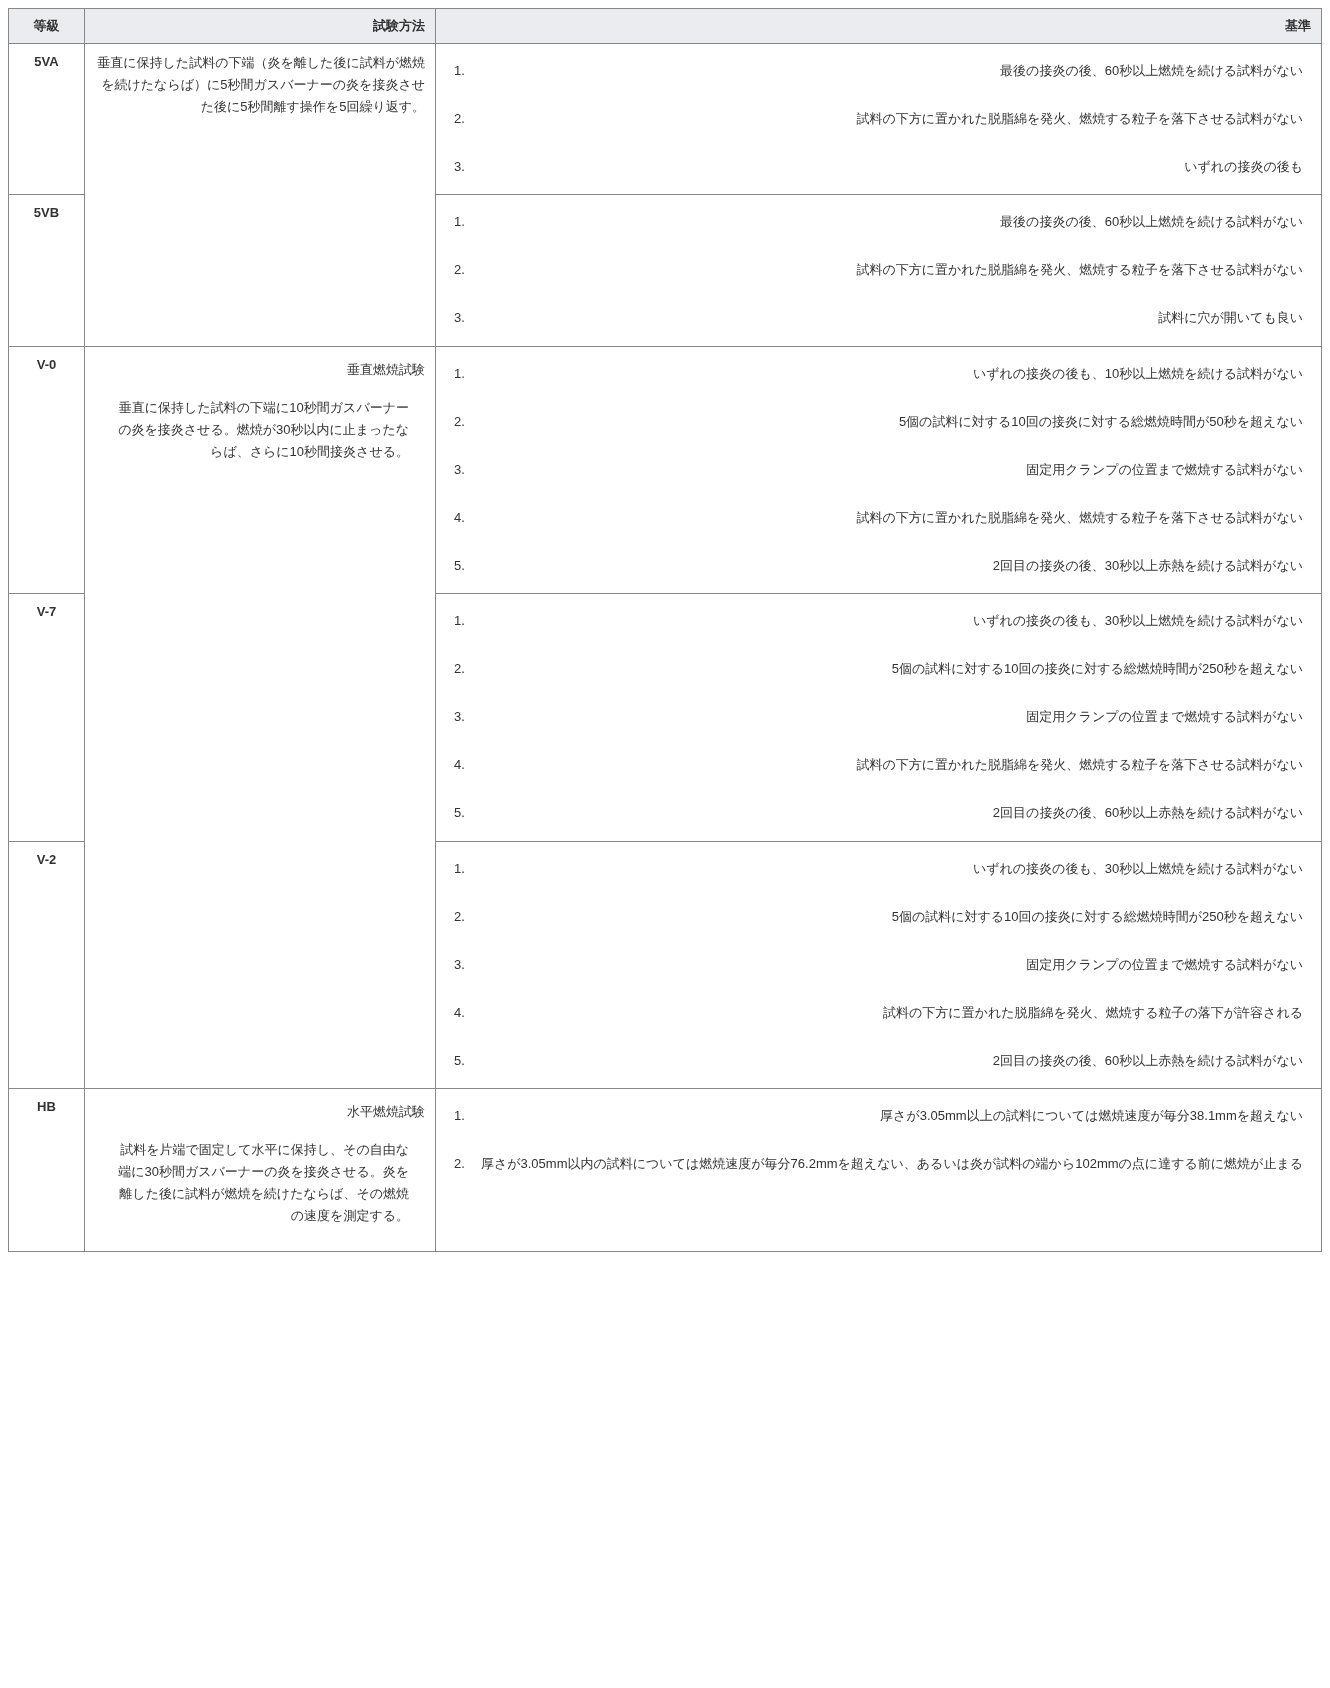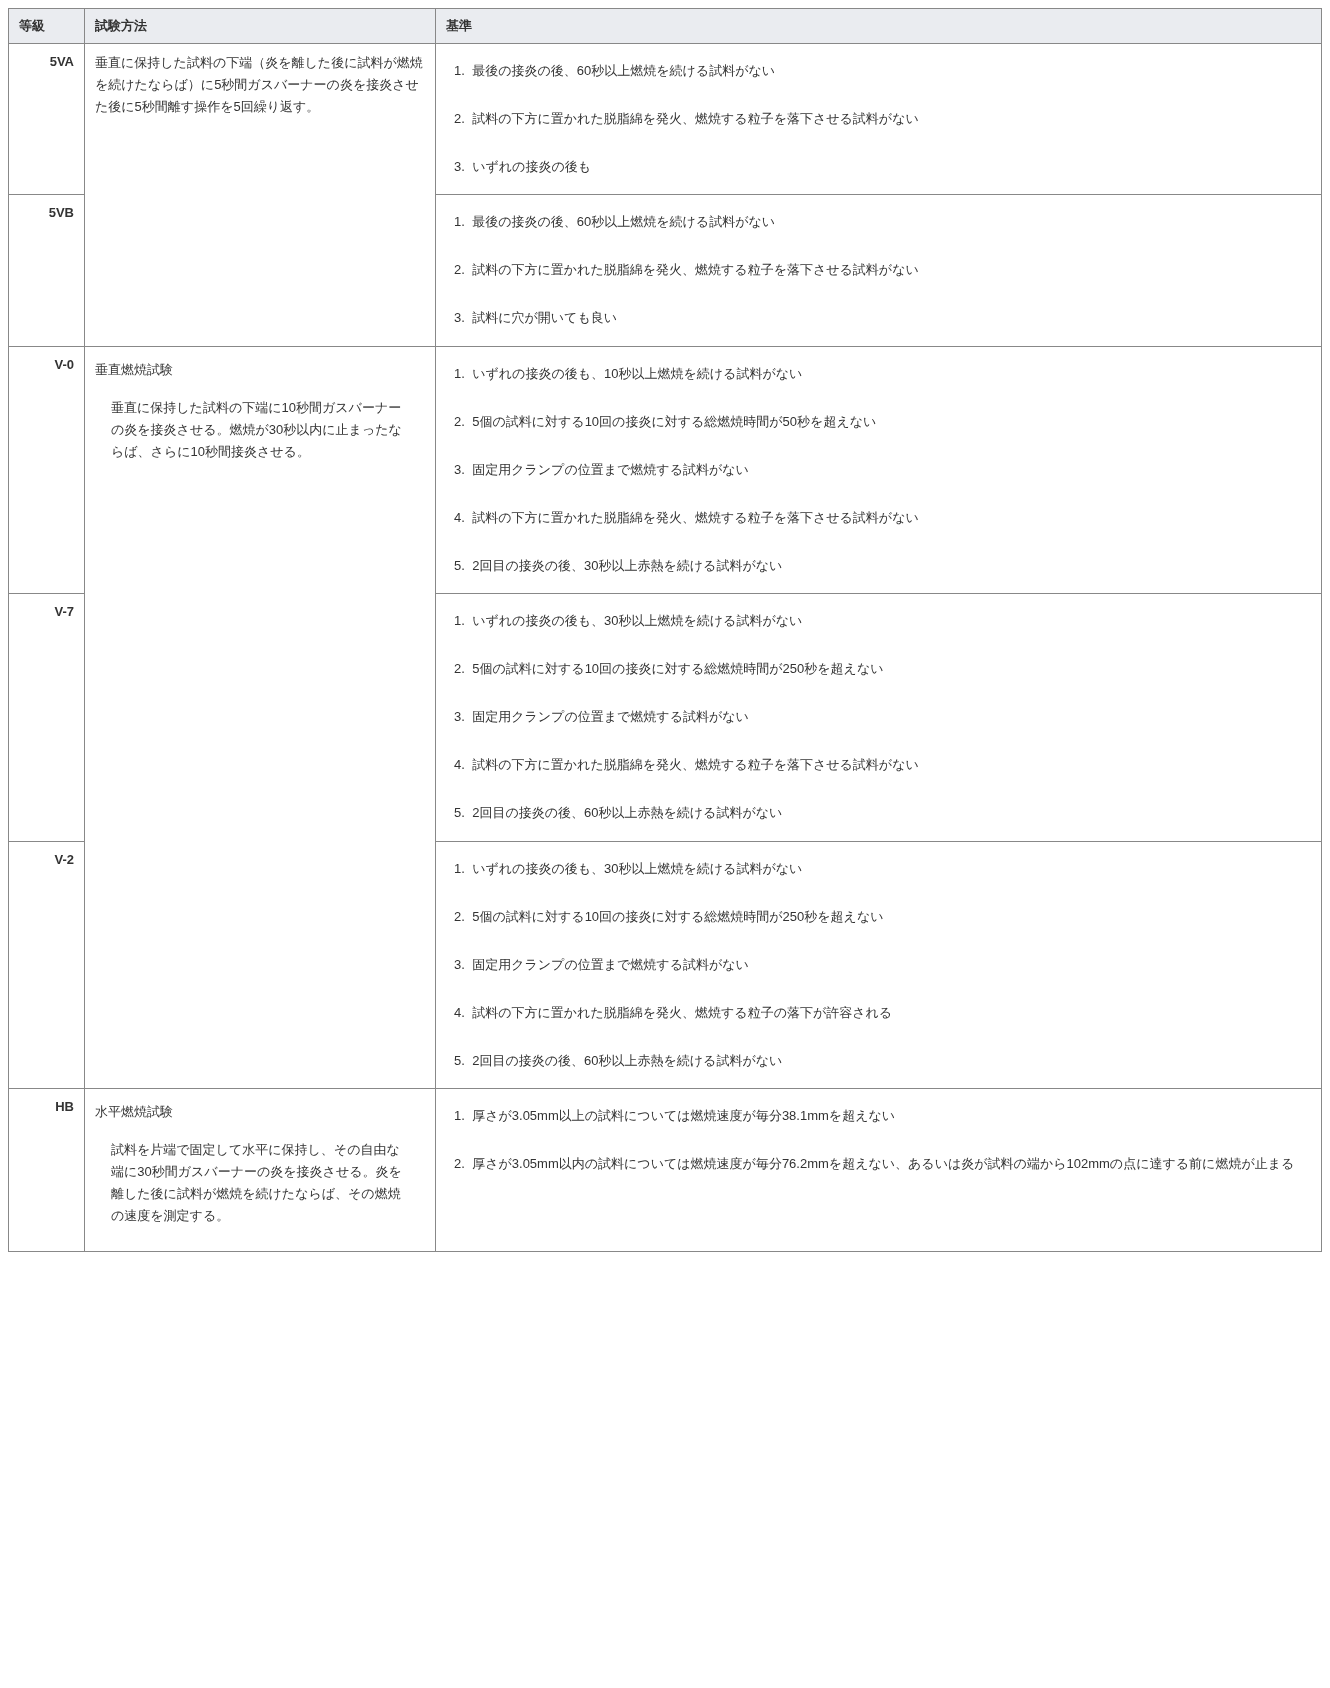--- a/index.html
+++ b/index.html
@@ -12,31 +12,31 @@
     }
     table {
       border-collapse: collapse;
       width: 100%;
       table-layout: fixed;
     }
     th, td {
       border: 1px solid #888;
       padding: 8px 10px;
       vertical-align: top;
-      text-align: left;
+      text-align: right;
     }
     th {
       background: #eaecf0;
       font-weight: bold;
     }
-    th.col-grade { width: 55px; text-align: left; margin-left: 30px; }
+    th.col-grade { width: 55px; text-align: center; margin-left: 30px; }
     th.col-method { width: 330px; }
     th.col-criteria { }
     td.grade-cell {
-      text-align: right;
+      text-align: center;
       font-weight: bold;
       vertical-align: top;
       padding-top: 10px;
     }
     td.method-cell {
       line-height: 1.7;
     }
     td.criteria-cell {
       line-height: 1.7;
     }

